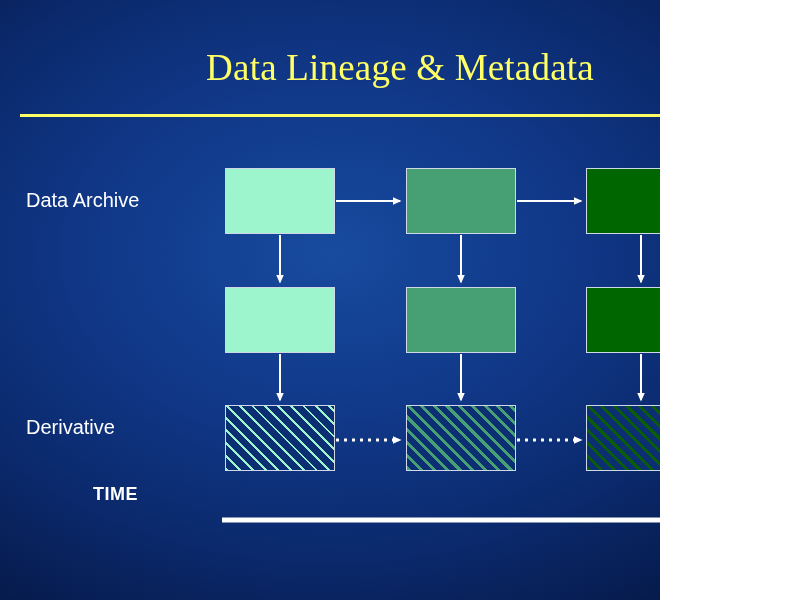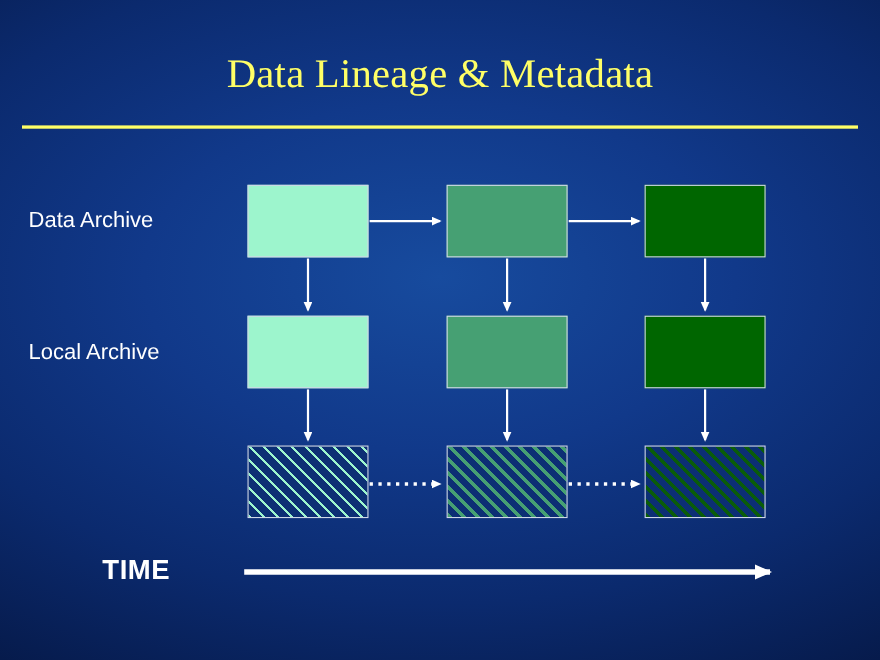--- a/index.html
+++ b/index.html
@@ -7,21 +7,21 @@
     padding: 0;
   }
   body {
     width: 800px;
     height: 600px;
     overflow: hidden;
     font-family: "Liberation Sans", sans-serif;
   }
   #slide {
     position: relative;
-    width: 800px;
+    width: 660px;
     height: 600px;
     background: radial-gradient(ellipse 120% 95% at 50% 42%, #174b9e 0%, #11398a 28%, #0b2a6e 52%, #061a4a 75%, #03102f 100%);
     overflow: hidden;
   }
   #title {
     position: absolute;
     top: 46px;
     left: 0;
     width: 800px;
     text-align: center;
@@ -46,23 +46,23 @@
     font-family: "Liberation Sans", sans-serif;
     white-space: nowrap;
   }
   #label-data-source { left: 26px; top: 189px; }
   #label-local-archive { left: 26px; top: 309px; }
   #label-derivative { left: 26px; top: 416px; }
 
   #time-label {
     position: absolute;
     left: 93px;
-    top: 504px;
+    top: 484px;
     color: #ffffff;
-    font-size: 25px;
+    font-size: 18px;
     font-weight: bold;
     letter-spacing: 0.5px;
   }
 
   .box {
     position: absolute;
     width: 110px;
     height: 66px;
     border: 1px solid #cfd8e8;
     box-sizing: border-box;
@@ -106,21 +106,21 @@
 </style>
 </head>
 <body>
 
 <div id="slide">
 
   <div id="title">Data Lineage &amp; Metadata</div>
   <div id="title-rule"></div>
 
   <div class="row-label" id="label-data-source">Data Archive</div>
-  <div class="row-label" id="label-local-archive">Local Archive</div>
+  <div class="row-label" id="label-derivative">Derivative</div>
 
   <div class="box r0 c0 fill-light"></div>
   <div class="box r0 c1 fill-mid"></div>
   <div class="box r0 c2 fill-dark"></div>
 
   <div class="box r1 c0 fill-light"></div>
   <div class="box r1 c1 fill-mid"></div>
   <div class="box r1 c2 fill-dark"></div>
 
   <div class="box r2 c0 hatch-light"></div>

